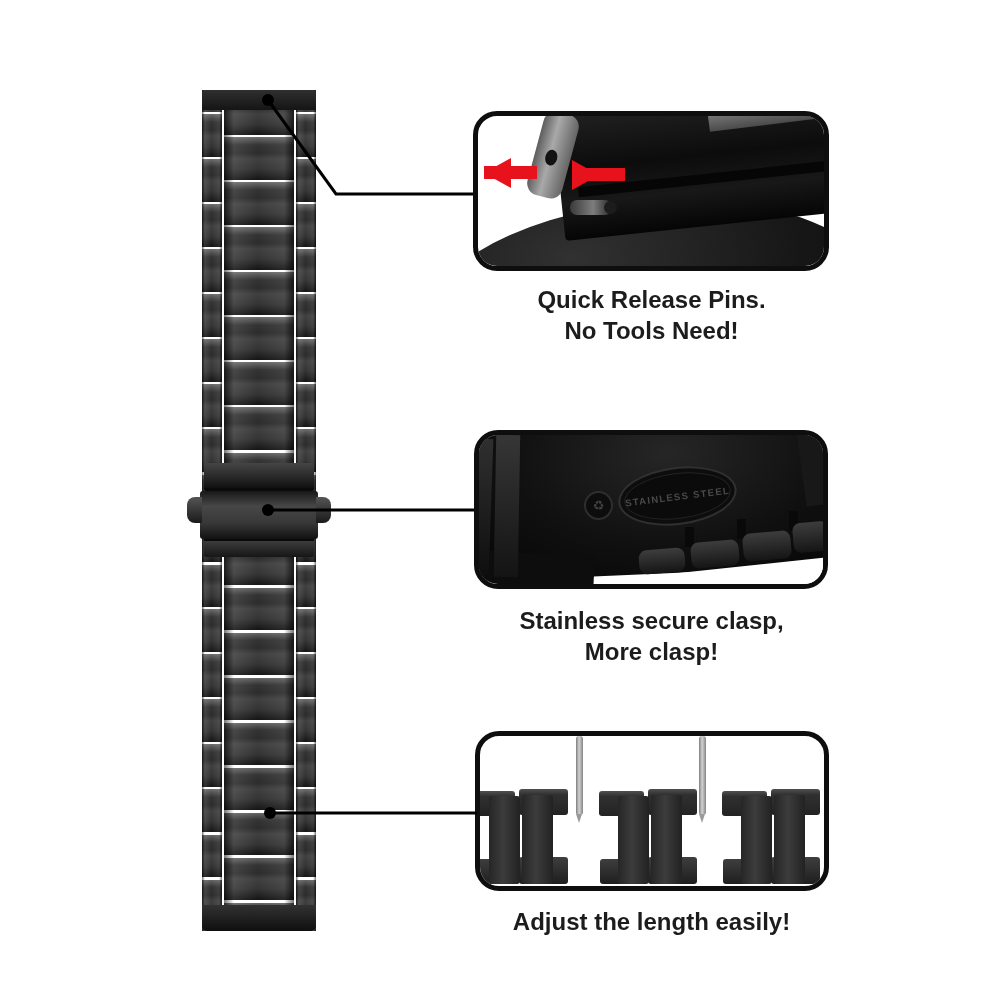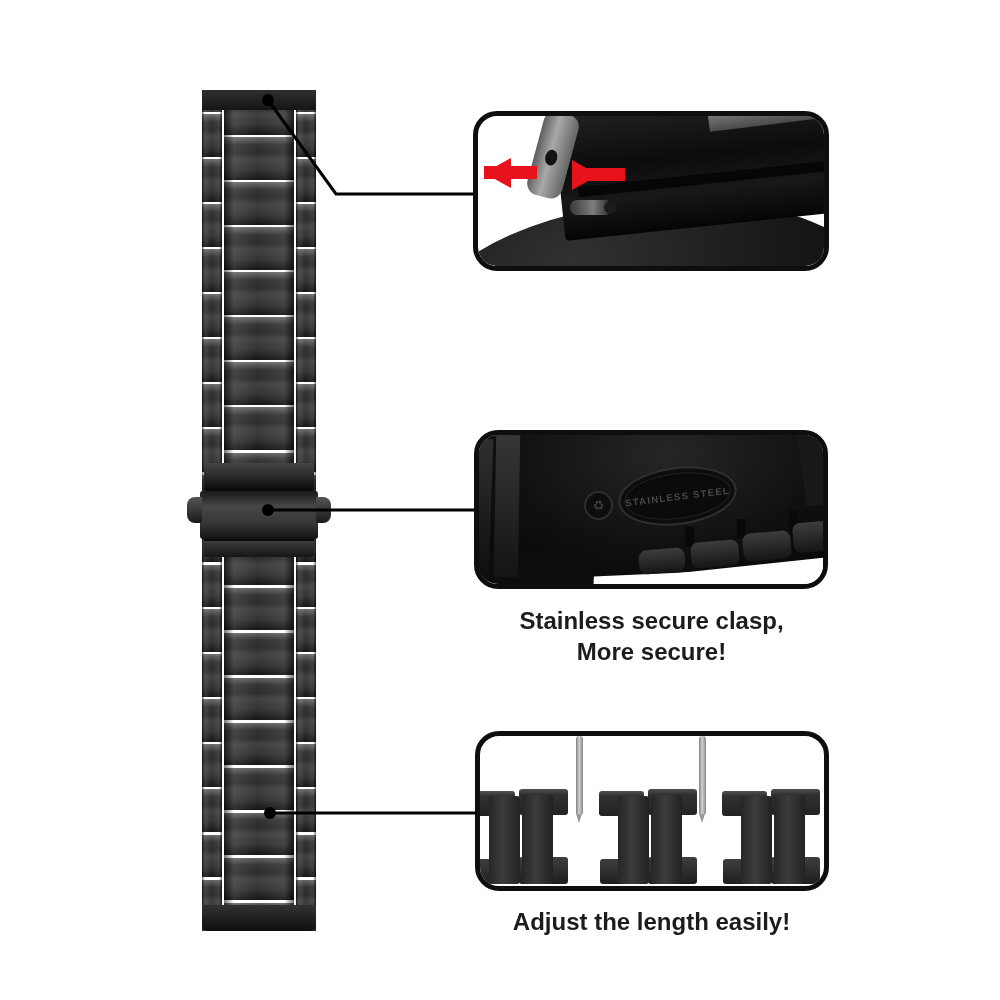--- a/index.html
+++ b/index.html
@@ -212,21 +212,25 @@
     <div class="link-group g3">
       <div class="lg-bar lg-top-l"></div>
         <div class="lg-bar lg-top-r"></div>
       <div class="lg-mid lg-mid-l"></div>
         <div class="lg-mid lg-mid-r"></div>
       <div class="lg-bar lg-bot-l"></div>
         <div class="lg-bar lg-bot-r"></div>
     </div>
   </div>
 
+  <div class="caption caption-1">
+    <div>Quick Release Pins.</div>
+    <div>No Tools Need!</div>
+  </div>
   <div class="caption caption-2">
     <div>Stainless secure clasp,</div>
-    <div>More secure!</div>
+    <div>More clasp!</div>
   </div>
   <div class="caption caption-3">
     <div>Adjust the length easily!</div>
   </div>
 
 </div>
 
 </body></html>

